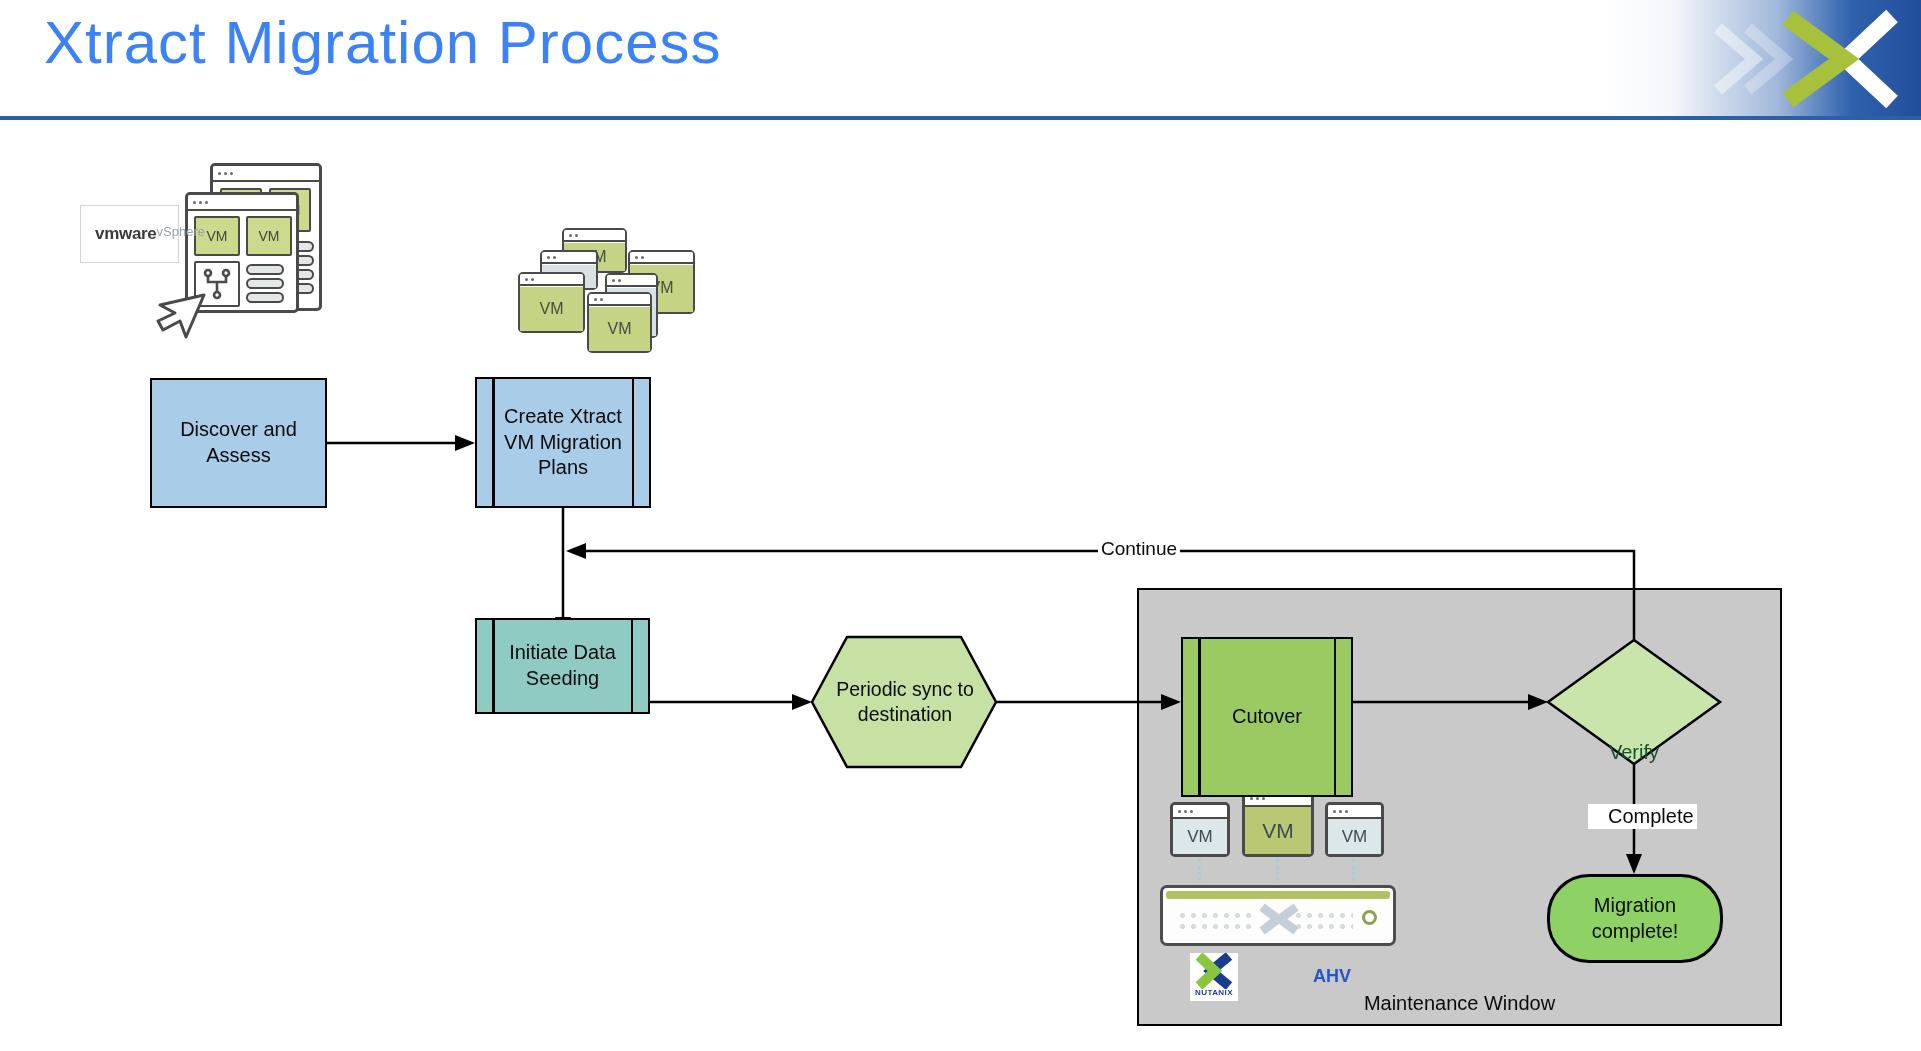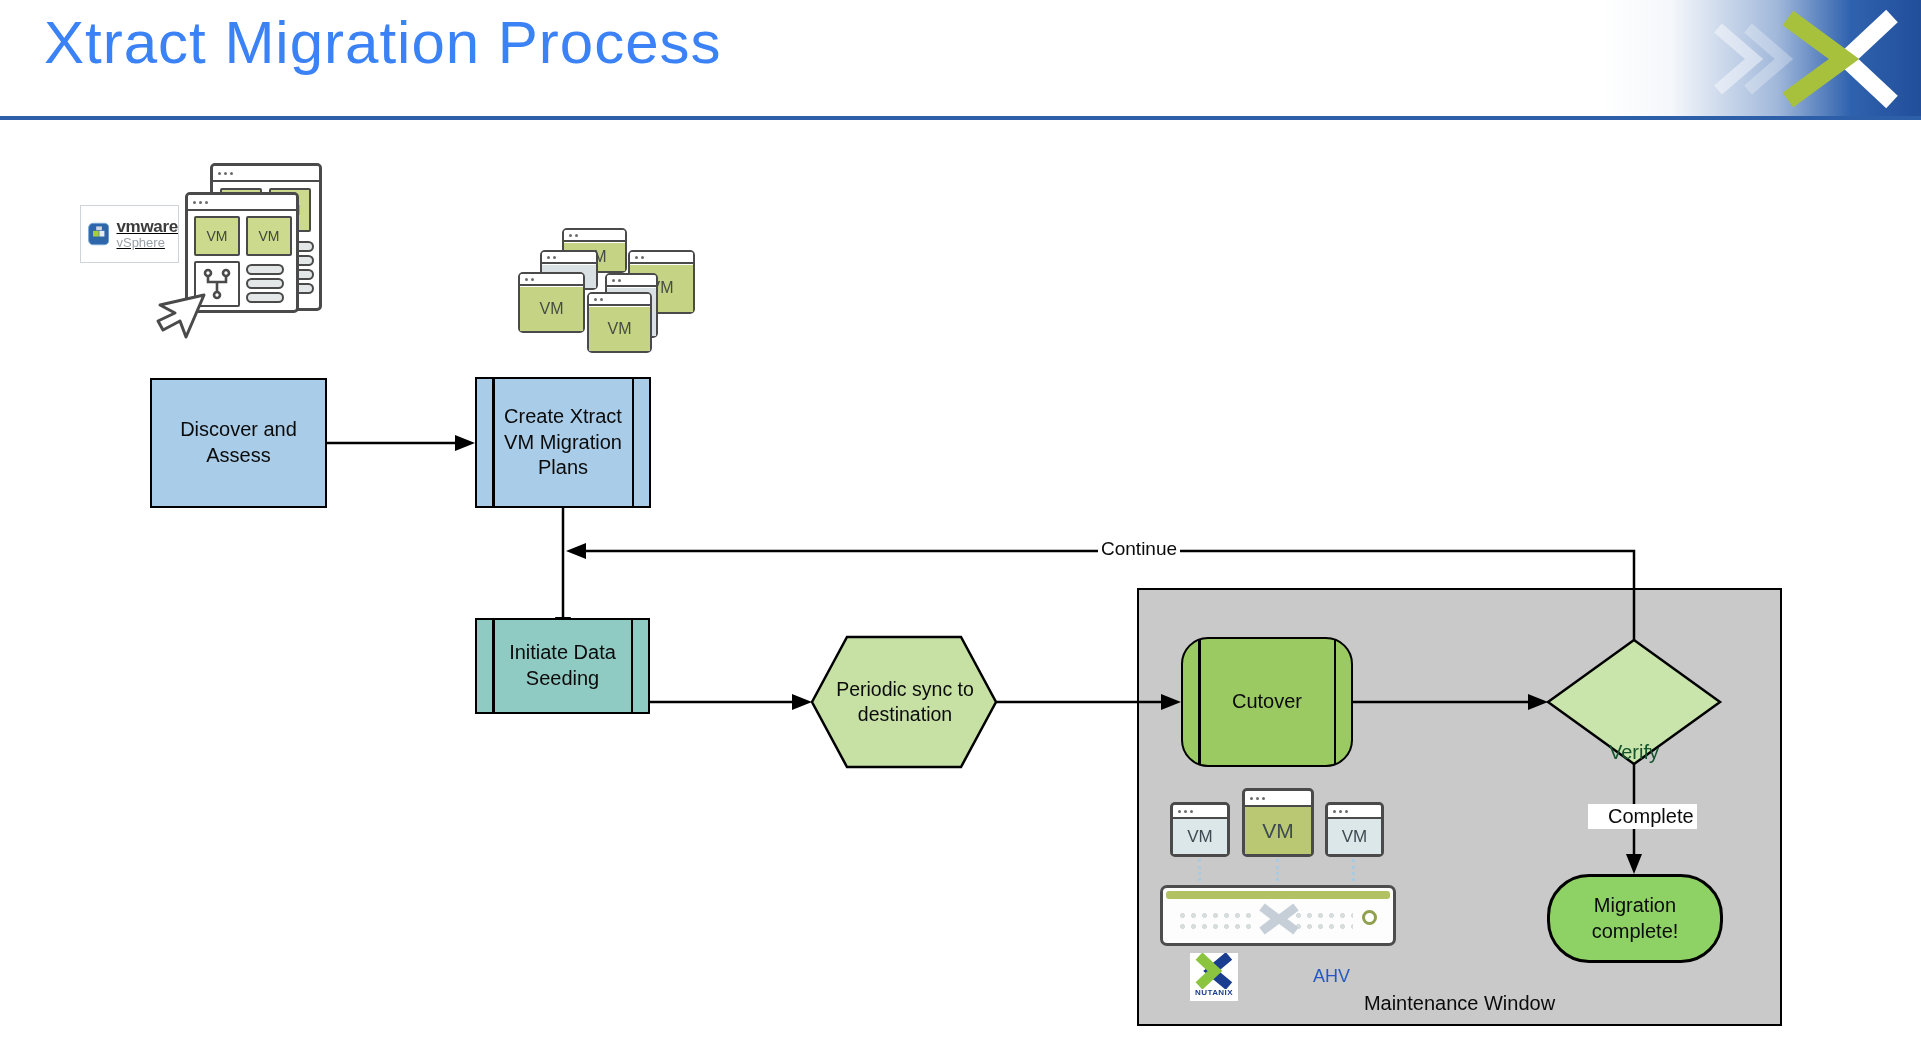--- a/index.html
+++ b/index.html
@@ -21,21 +21,21 @@
   .n-blue{background:#a9cce8;}
   .n-teal{background:#8fcbc2;}
   .n-green{background:#9aca61;}
   .sbar{position:absolute;top:0;bottom:0;width:2.5px;background:#000;}
   .sbar.l{left:15px;} .sbar.r{right:15px;}
   .subtext{padding:0 22px;}
 
   #node-discover{left:150px;top:378px;width:177px;height:130px;}
   #node-create  {left:475px;top:377px;width:176px;height:131px;}
   #node-initiate{left:475px;top:618px;width:175px;height:96px;}
-  #node-cutover {left:1181px;top:637px;width:172px;height:130px;border-radius:27px;}
+  #node-cutover {left:1181px;top:637px;width:172px;height:160px;}
   #node-complete{left:1547px;top:874px;width:176px;height:89px;border-radius:42px;
                  border-width:3px;background:#8ed164;}
 
   .hex-label{position:absolute;left:822px;top:637px;width:166px;height:130px;z-index:4;
              display:flex;align-items:center;justify-content:center;text-align:center;
              font-size:19.5px;line-height:1.3;color:#0b0b0b;}
   .diamond-label{position:absolute;left:1556px;top:640px;width:156px;height:124px;z-index:4;
              display:flex;align-items:flex-end;justify-content:center;font-size:20px;color:#14532d;}
 
   .edge-label{position:absolute;z-index:5;background:#ffffff;color:#0b0b0b;
@@ -67,21 +67,21 @@
   .vm-tile{background:#ccda8d;border:2.5px solid #4a4a4a;border-radius:2px;
            display:flex;align-items:center;justify-content:center;
            font-size:14px;color:#3f463c;box-sizing:border-box;}
   .disk{width:38px;height:11px;background:#e3e7e8;border:2.5px solid #4a4a4a;
         border-radius:6px;box-sizing:border-box;margin-top:3px;}
   .net-tile{border:2.5px solid #4a4a4a;border-radius:2px;box-sizing:border-box;
             display:flex;align-items:center;justify-content:center;background:#fff;}
   #vs-card{position:absolute;left:80px;top:205px;width:99px;height:58px;background:#fff;
            border:1.5px solid #cfd4d9;z-index:3;display:flex;align-items:center;
            gap:7px;padding-left:7px;box-sizing:border-box;}
-  .vs-words{display:flex;flex-direction:column;line-height:1.05;text-decoration:underline;}
+  .vs-words{display:flex;flex-direction:row;line-height:1.05;}
   .vmware-word{font-size:17px;font-weight:700;color:#3b3b3b;letter-spacing:-0.3px;}
   .vsphere-word{font-size:13px;color:#9aa1a8;}
 
   
   .mwin .vbody{font-size:17px;color:#3f4b52;}
   .dotline{position:absolute;width:0;height:22px;border-left:3px dotted #a9cbdf;top:859px;z-index:2;}
 
   
   #appliance{position:absolute;left:1160px;top:885px;width:236px;height:61px;background:#fdfdfd;
              border:3px solid #4d4d4d;border-radius:7px;box-sizing:border-box;z-index:2;}
@@ -91,21 +91,21 @@
            background-size:11px 11px;background-position:2px 1px;}
   #dots-left{left:12px;width:82px;}
   #dots-right{left:128px;width:62px;}
   #power-led{position:absolute;right:16px;top:22px;width:9px;height:9px;border-radius:50%;
              background:#fff;border:3.5px solid #8fa04e;}
 
   
   #nutanix-badge{position:absolute;left:1190px;top:953px;width:48px;height:48px;background:#fff;
                  z-index:2;display:flex;flex-direction:column;align-items:center;justify-content:flex-start;}
   #nutanix-word{font-size:8px;font-weight:700;color:#1a3d8f;letter-spacing:0.4px;margin-top:-1px;}
-  #ahv-label{position:absolute;left:1313px;top:966px;font-size:18px;font-weight:400;
+  #ahv-label{position:absolute;left:1313px;top:966px;font-size:18px;font-weight:700;
              color:#2457c5;z-index:2;}
 
   
   .cwin .vbody{font-size:16px;color:#454d42;}
 </style>
 </head>
 <body>
 
 <div id="stage">
 

